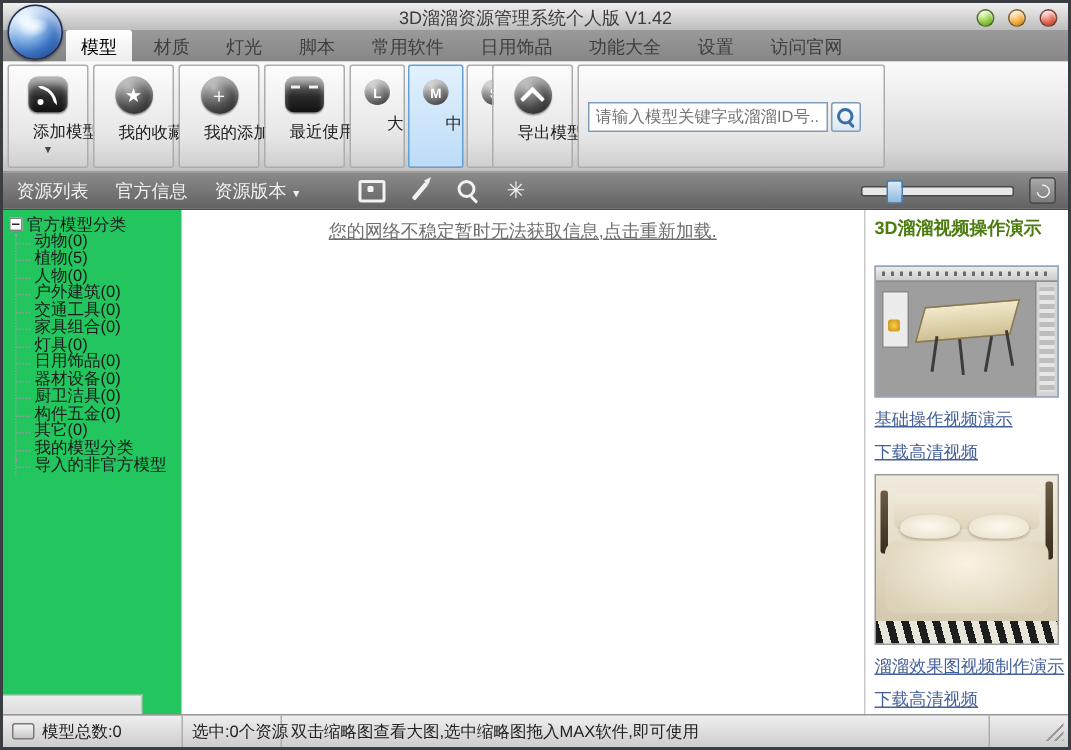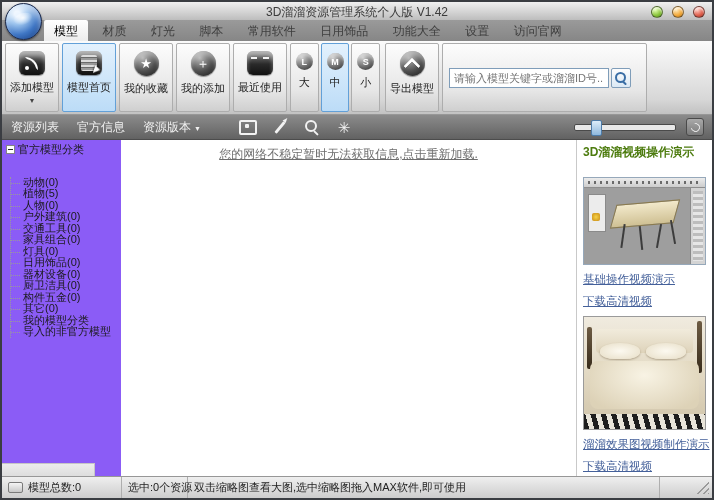--- a/index.html
+++ b/index.html
@@ -23,21 +23,21 @@
   
   .tabstrip{position:absolute;top:18px;left:0;right:0;height:21px;background:linear-gradient(#9a9a9a,#868686);padding-left:42px;box-sizing:border-box;}
   .tab{display:inline-block;padding:3px 10px 4px;font-size:12px;color:#3e3e3e;cursor:pointer;}
   .tab.active{background:linear-gradient(#ffffff,#eaeaea);color:#000;border-radius:2px 2px 0 0;}
 
   
   .ribbon{position:absolute;top:39px;left:0;right:0;height:74px;background:linear-gradient(#fbfbfb,#d7d7d7 80%,#c2c2c2);border-bottom:1px solid #979797;display:flex;align-items:stretch;padding:2px 0 2px 3px;box-sizing:border-box;}
   .rcell{width:54px;margin-right:3px;border:1px solid #adadad;border-radius:2px;background:linear-gradient(#fdfdfd,#e6e6e6 70%,#cfcfcf);
     display:flex;flex-direction:column;align-items:center;justify-content:flex-start;padding-top:7px;box-sizing:border-box;cursor:pointer;position:relative;}
   .rcell.selected{background:linear-gradient(#e3f1fd,#bcdcf7);border-color:#62a0d8;}
-  .rlabel{font-size:11px;color:#222;margin-top:5px;white-space:nowrap;}
+  .rlabel{font-size:11px;color:#222;margin-top:5px;white-space:nowrap;margin-left:24px;}
   .darrow{font-size:7px;color:#444;margin-top:2px;}
   
   .dsq{position:relative;width:26px;height:24px;border-radius:6px;background:linear-gradient(#8a8a8a,#2a2a2a 55%,#111);
     box-shadow:inset 0 5px 4px rgba(255,255,255,.4),0 1px 1px rgba(0,0,0,.4);display:flex;align-items:center;justify-content:center;}
   .orb26{position:relative;width:25px;height:25px;border-radius:50%;background:radial-gradient(circle at 35% 28%,#b8b8b8,#4e4e4e 55%,#141414);
     box-shadow:inset 0 4px 4px rgba(255,255,255,.45),0 1px 1px rgba(0,0,0,.4);display:flex;align-items:center;justify-content:center;color:#fff;}
   .glyph{color:#fff;font-size:13px;line-height:1;}
   
   .rss{position:absolute;left:6px;bottom:5px;width:14px;height:14px;}
   .rss::before{content:'';position:absolute;left:0;bottom:0;width:4px;height:4px;background:#fff;border-radius:50%;}
@@ -79,25 +79,25 @@
   .magw::after{content:'';position:absolute;right:0;bottom:0;width:6px;height:2px;background:#f2f2f2;transform:rotate(45deg);border-radius:1px;}
   .gearglyph{font-size:15px;color:#f2f2f2;line-height:1;}
   .t2right{margin-left:auto;display:flex;align-items:center;margin-right:8px;gap:10px;}
   .slidertrack{position:relative;width:100px;height:5px;background:#e9e9e9;border:1px solid #4a4a4a;border-radius:2px;cursor:pointer;}
   .sliderhandle{position:absolute;left:16px;top:-5px;width:9px;height:14px;border-radius:2px;background:linear-gradient(#dcecf9,#8fb8dd);border:1px solid #4d7ba8;cursor:grab;}
   .panelbtn{width:16px;height:16px;border:1px solid #4a4a4a;border-radius:3px;background:linear-gradient(#a9a9a9,#7a7a7a);display:flex;align-items:center;justify-content:center;cursor:pointer;}
   .panelbtn::after{content:'';width:7px;height:7px;border:1.5px solid #efefef;border-radius:50%;border-left-color:transparent;transform:rotate(35deg);}
 
   
   .content{position:absolute;top:138px;left:0;right:0;bottom:21px;background:#fff;}
-  .treepanel{position:absolute;left:0;top:0;bottom:0;width:142px;background:#8b5cf6;border-right:1px solid #c2c2c2;box-sizing:border-box;font-size:11px;color:#1a1a1a;padding:4px 0 0 4px;overflow:hidden;}
+  .treepanel{position:absolute;left:0;top:0;bottom:0;width:142px;background:#22c55e;border-right:1px solid #c2c2c2;box-sizing:border-box;font-size:11px;color:#1a1a1a;padding:4px 0 0 4px;overflow:hidden;}
   .troot{display:flex;align-items:center;height:11.5px;cursor:pointer;white-space:nowrap;}
   .toggle{position:relative;width:9px;height:9px;border:1px solid #848484;background:#fff;margin-right:3px;flex:none;box-sizing:border-box;cursor:pointer;}
   .toggle::after{content:'';position:absolute;left:1px;right:1px;top:3px;border-top:1px solid #2a2a2a;}
-  .tchildren{margin-left:4px;border-left:1px dotted #9a9a9a;margin-top:21px;}
+  .tchildren{margin-left:4px;border-left:1px dotted #9a9a9a;}
   .titem{position:relative;height:11.5px;line-height:11.5px;padding-left:12px;cursor:pointer;white-space:nowrap;}
   .titem::before{content:'';position:absolute;left:0;top:6px;width:9px;border-top:1px dotted #9a9a9a;}
   .titem.rootlevel{margin-left:4px;border-left:1px dotted #9a9a9a;padding-left:12px;}
   .hscroll{position:absolute;left:0;bottom:0;width:92px;height:13px;background:linear-gradient(#ececec,#dcdcdc);border:1px solid #c6c6c6;border-left:none;border-bottom:none;cursor:pointer;}
 
   .main{position:absolute;left:119px;top:0;right:136px;bottom:0;background:#fff;text-align:center;}
   .reload{display:inline-block;margin-top:6px;font-size:12px;color:#6e6e6e;text-decoration:underline;cursor:pointer;}
 
   .rightpanel{position:absolute;right:0;top:0;width:136px;bottom:0;background:#fff;border-left:1px solid #c9c9c9;box-sizing:border-box;padding:3px 6px;overflow:hidden;}
   .rptitle{font-size:12px;font-weight:bold;color:#4d7c0f;margin:1px 0 16px;white-space:nowrap;}
@@ -169,26 +169,20 @@
   </div>
 
   <div class="ribbon">
     <div class="rcell">
       <span class="dsq">
           <span class="rss"></span>
         </span>
       <span class="rlabel">添加模型</span>
       <span class="darrow">▼</span>
     </div>
-    <div class="rcell selected">
-      <span class="dsq">
-          <span class="cab"></span>
-        </span>
-      <span class="rlabel">模型首页</span>
-    </div>
     <div class="rcell">
       <span class="orb26">
           <span class="glyph">★</span>
         </span>
       <span class="rlabel">我的收藏</span>
     </div>
     <div class="rcell">
       <span class="orb26">
           <span class="glyph">＋</span>
         </span>

